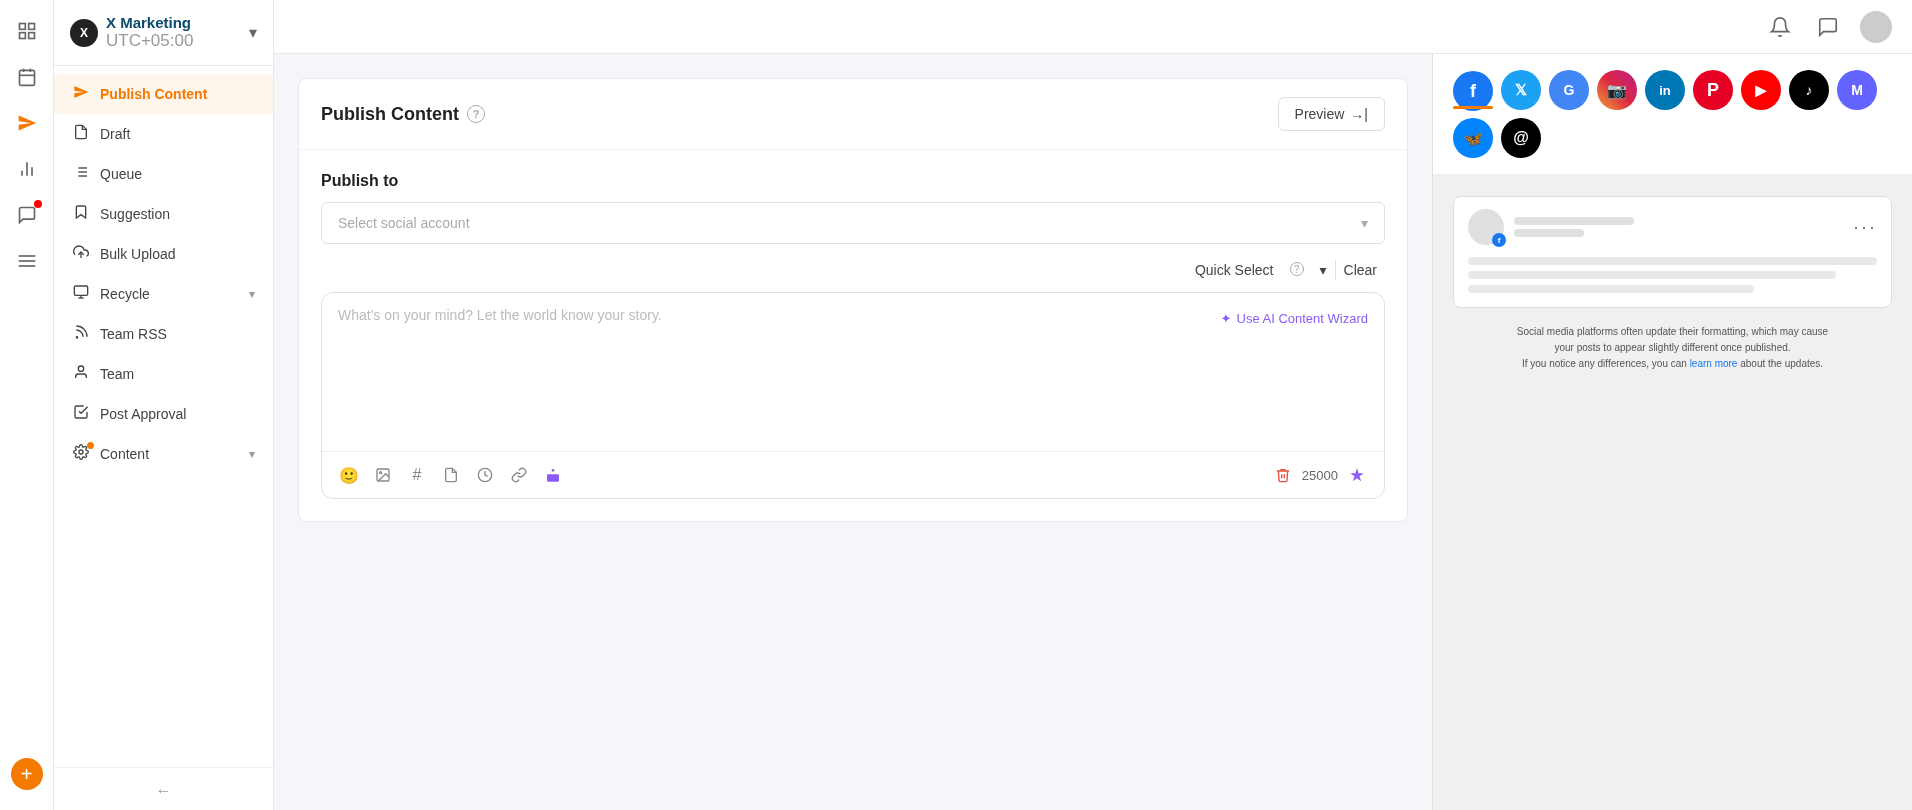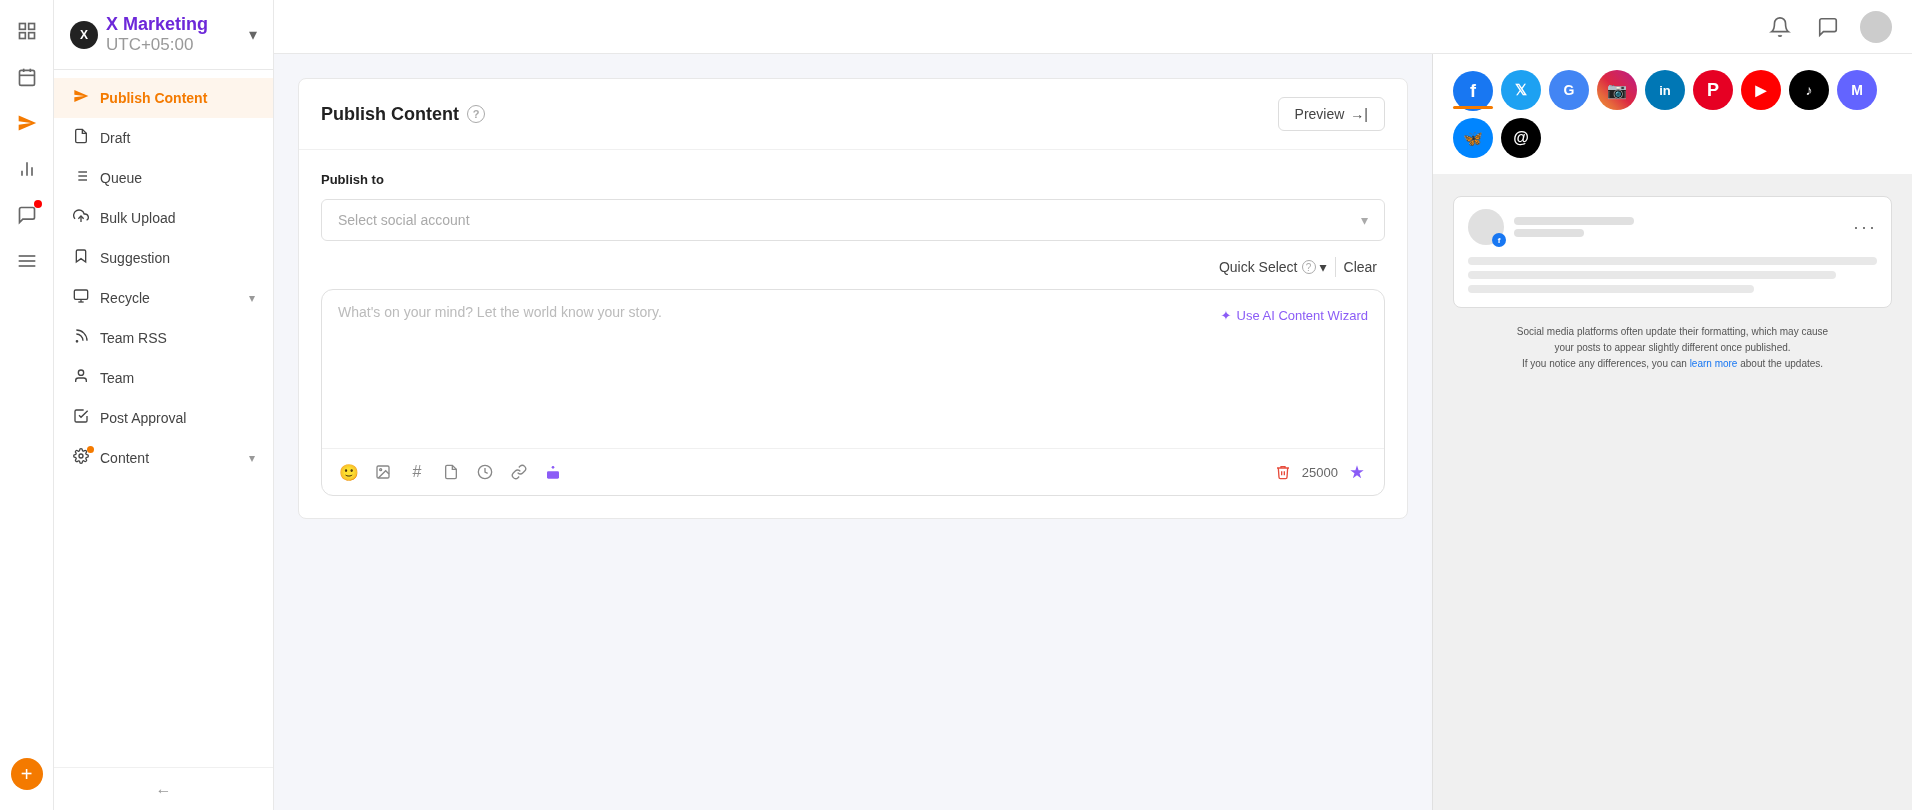--- a/index.html
+++ b/index.html
@@ -75,21 +75,21 @@
       background: #222;
       border-radius: 50%;
       color: white;
       display: flex;
       align-items: center;
       justify-content: center;
       font-size: 12px;
       font-weight: bold;
     }
     .workspace-text { display: flex; flex-direction: column; }
-    .workspace-name { font-size: 18px; font-weight: 600; color: #6d28d9; }
+    .workspace-name { font-size: 15px; font-weight: 600; color: #0c4a6e; }
     .workspace-tz { font-size: 17px; color: #999; }
     .chevron-btn { cursor: pointer; color: #666; }
 
     .sidebar-nav { padding: 8px 0; flex: 1; }
     .nav-item {
       display: flex;
       align-items: center;
       gap: 10px;
       padding: 10px 18px;
       cursor: pointer;
@@ -207,21 +207,21 @@
       font-size: 14px;
       color: #444;
       display: flex;
       align-items: center;
       gap: 6px;
     }
 
     .publish-body { padding: 22px; }
 
     .section-label {
-      font-size: 13px;
+      font-size: 16px;
       font-weight: 600;
       color: #222;
       margin-bottom: 12px;
     }
 
     .account-select {
       width: 100%;
       padding: 12px 16px;
       border: 1px solid #e0e0e0;
       border-radius: 6px;
@@ -239,22 +239,21 @@
       display: flex;
       align-items: center;
       justify-content: flex-end;
       gap: 8px;
       margin-bottom: 12px;
     }
     .quick-select-label {
       font-size: 14px;
       color: #444;
       display: flex;
-      align-items: center;
-      gap: 4px;
+      gap: 16px;
     }
     .clear-btn {
       font-size: 14px;
       color: #444;
       cursor: pointer;
       padding: 2px 8px;
       border-left: 1px solid #ddd;
     }
 
     .text-area-wrapper {
@@ -517,34 +516,34 @@
             <line x1="3" y1="6" x2="3.01" y2="6"></line>
             <line x1="3" y1="12" x2="3.01" y2="12"></line>
             <line x1="3" y1="18" x2="3.01" y2="18"></line>
           </svg>
       </span>
       <span>Queue</span>
     </div>
     <div class="nav-item">
       <span class="nav-icon">
         <svg width="16" height="16" viewBox="0 0 24 24" fill="none" stroke="currentColor" stroke-width="2">
+            <path d="M19 21l-7-5-7 5V5a2 2 0 0 1 2-2h10a2 2 0 0 1 2 2z"></path>
+          </svg>
+      </span>
+      <span>Suggestion</span>
+    </div>
+    <div class="nav-item">
+      <span class="nav-icon">
+        <svg width="16" height="16" viewBox="0 0 24 24" fill="none" stroke="currentColor" stroke-width="2">
             <polyline points="16 16 12 12 8 16"></polyline>
             <line x1="12" y1="12" x2="12" y2="21"></line>
             <path d="M20.39 18.39A5 5 0 0 0 18 9h-1.26A8 8 0 1 0 3 16.3"></path>
           </svg>
       </span>
       <span>Bulk Upload</span>
-    </div>
-    <div class="nav-item">
-      <span class="nav-icon">
-        <svg width="16" height="16" viewBox="0 0 24 24" fill="none" stroke="currentColor" stroke-width="2">
-            <path d="M19 21l-7-5-7 5V5a2 2 0 0 1 2-2h10a2 2 0 0 1 2 2z"></path>
-          </svg>
-      </span>
-      <span>Suggestion</span>
     </div>
     <div class="nav-item">
       <span class="nav-icon">
         <svg width="16" height="16" viewBox="0 0 24 24" fill="none" stroke="currentColor" stroke-width="2">
             <rect x="2" y="3" width="20" height="14" rx="2"></rect>
             <line x1="8" y1="21" x2="16" y2="21"></line>
             <line x1="12" y1="17" x2="12" y2="21"></line>
           </svg>
       </span>
       <span>Recycle</span>

